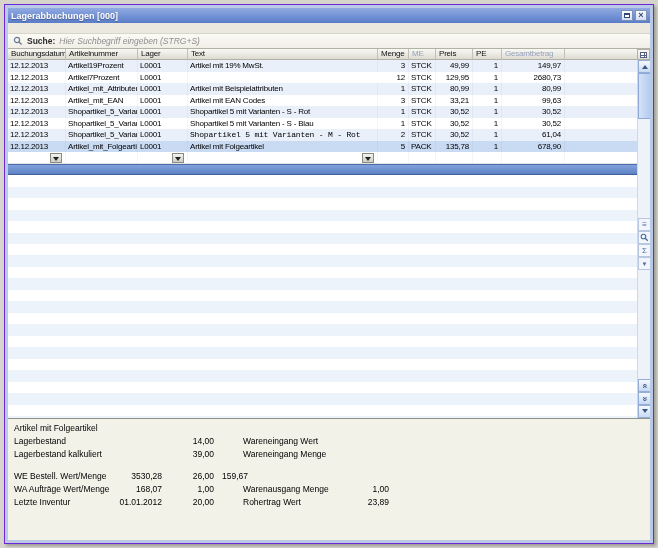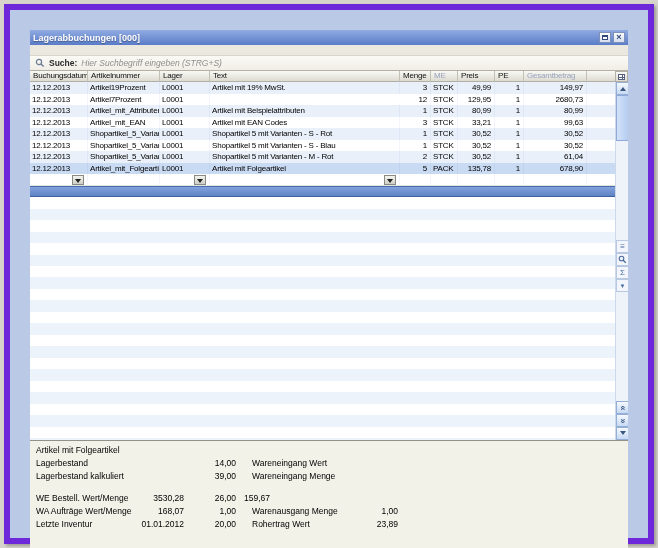--- a/index.html
+++ b/index.html
@@ -1,20 +1,20 @@
 <!DOCTYPE html>
 <html><head>
 <meta charset="utf-8">
 <style>
   *{box-sizing:border-box;margin:0;padding:0}
   html,body{width:658px;height:548px}
   body{background:#d7d4cc;font-family:"Liberation Sans",sans-serif;position:relative;overflow:hidden}
 
   .window{position:absolute;left:4px;top:4px;width:650px;height:540px;background:#b9c9e6;
-          border:6px solid #6d28d9;padding:20px;box-shadow:2px 2px 3px rgba(0,0,0,.28)}
+          border:1px solid #6d28d9;padding:3px;box-shadow:2px 2px 3px rgba(0,0,0,.28)}
   .titlebar{height:15px;background:linear-gradient(to bottom,#90aae2,#5a7cc8);display:flex;align-items:center;padding:0 3px}
   .title{color:#fff;font-weight:bold;font-size:9px;flex:1;white-space:nowrap;text-shadow:0 1px 1px rgba(0,0,0,.35)}
   .tbtns{display:flex;gap:2px}
   .tbtn{width:12px;height:11px;background:linear-gradient(#fdfdfb,#d4ddf0);border:1px solid #7d90b8;
         font-size:9px;line-height:9px;text-align:center;color:#30497a;font-weight:bold;cursor:pointer;
         display:flex;align-items:center;justify-content:center}
   .dock-glyph{display:block;width:6px;height:5px;border:1px solid #30497a;border-top-width:2px;background:#fff}
 
   .client{height:517px;display:flex;flex-direction:column;background:#fff}
   .strip{height:11px;background:#ebe8e0;border-bottom:1px solid #d8d5cc}
@@ -66,21 +66,21 @@
   .tglyph.small{font-size:6px}
   .dbl{display:inline-block;transform:rotate(90deg);font-size:9px;line-height:9px;color:#39567f;font-weight:bold;letter-spacing:-1px}
 
   .panel{flex:1 1 auto;background:#f3f2e9;border-top:1px solid #91918a;padding:3px 6px;font-size:8.5px;color:#000;overflow:hidden}
   .ptitle{height:13px;line-height:13px;white-space:nowrap}
   .prow{display:flex;height:13px;line-height:13px;white-space:nowrap}
   .pl1{width:100px;overflow:hidden}
   .pv{text-align:right;overflow:hidden}
   .pv1{width:48px}
   .pv2{width:52px}
-  .pl2{width:112px;margin-left:16px;overflow:hidden}
+  .pl2{width:112px;margin-left:29px;overflow:hidden}
   .pv3{width:34px}
   .pspacer{height:9px}
 </style>
 </head>
 <body>
 
 <div class="window">
   <div class="titlebar">
     <span class="title">Lagerabbuchungen [000]</span>
     <span class="tbtns">
@@ -184,21 +184,21 @@
             <div class="gcell left" style="width: 27px;">STCK</div>
             <div class="gcell right" style="width: 37px;">30,52</div>
             <div class="gcell right" style="width: 29px;">1</div>
             <div class="gcell right" style="width: 63px;">30,52</div>
             <div class="gcell fill"></div>
           </div>
           <div class="grow alt">
             <div class="gcell left" style="width: 58px;">12.12.2013</div>
             <div class="gcell left" style="width: 72px;">Shopartikel_5_Variant</div>
             <div class="gcell left" style="width: 50px;">L0001</div>
-            <div class="gcell left" style="width: 190px;">Shopartikel 5 mit Varianten - M - Rot</div>
+            <div class="gcell left" style="width: 190px; font-family: Liberation Mono, monospace;">Shopartikel 5 mit Varianten - M - Rot</div>
             <div class="gcell right" style="width: 31px;">2</div>
             <div class="gcell left" style="width: 27px;">STCK</div>
             <div class="gcell right" style="width: 37px;">30,52</div>
             <div class="gcell right" style="width: 29px;">1</div>
             <div class="gcell right" style="width: 63px;">61,04</div>
             <div class="gcell fill"></div>
           </div>
           <div class="grow sel">
             <div class="gcell left" style="width: 58px;">12.12.2013</div>
             <div class="gcell left" style="width: 72px;">Artikel_mit_Folgeartik</div>

